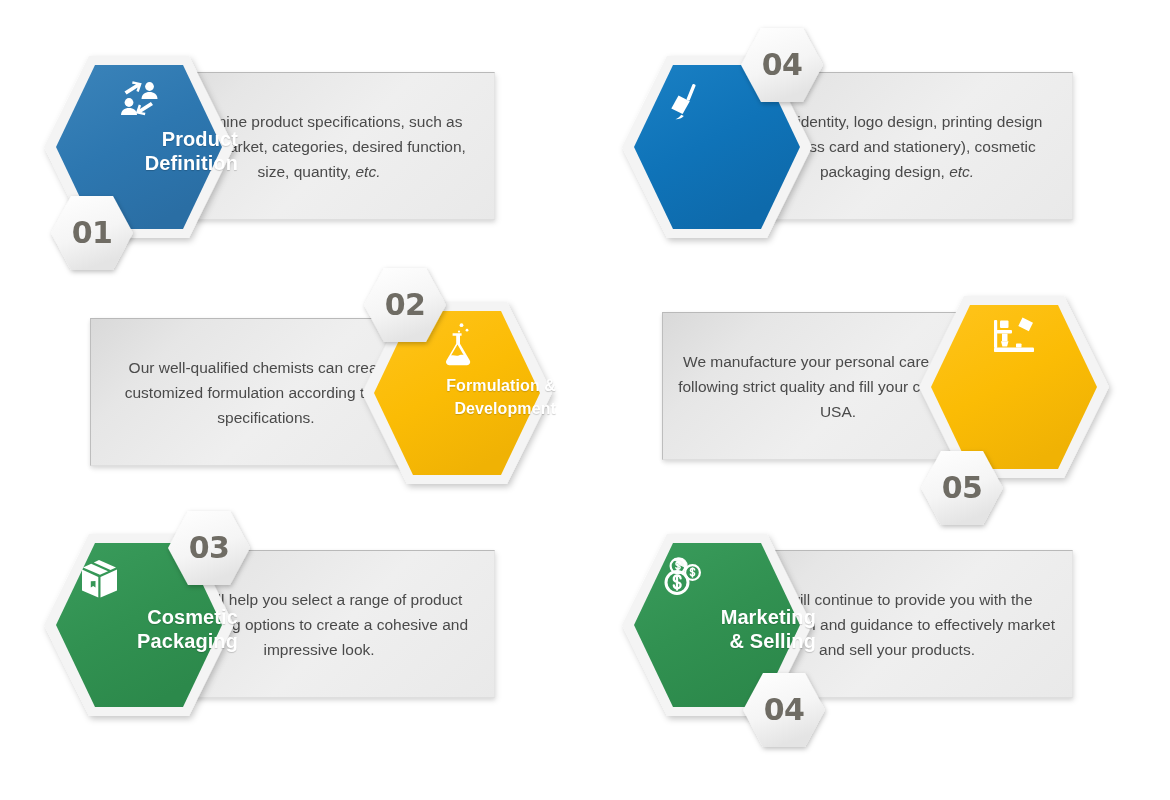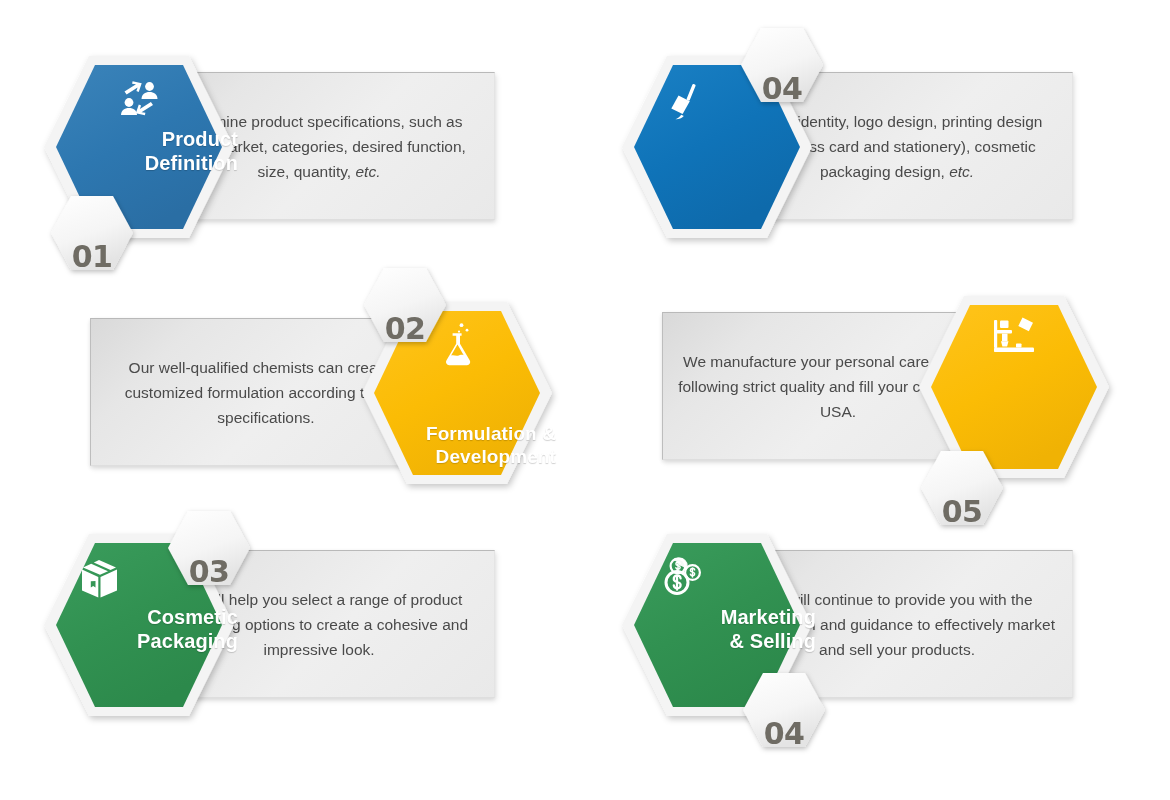--- a/index.html
+++ b/index.html
@@ -47,21 +47,21 @@
     left:0;right:0;
     text-align:right;
     color:#ffffff;
     font-weight:bold;
     font-size:20px;
     line-height:24px;
     letter-spacing:.1px;
     text-shadow:0 1px 1px rgba(0,0,0,.18);
     pointer-events:none;
   }
-  .hex-label.small{font-size:19px;line-height:23px;margin-top:48px;}
+  .hex-label.small{font-size:16px;line-height:23px;}
 
   .hex-icon{
     position:absolute;
     left:0;right:0;
     display:flex;justify-content:center;align-items:center;
     pointer-events:none;
   }
   .hex-icon svg{display:block;}
 
   
@@ -71,21 +71,20 @@
     position:absolute;
     left:0;right:0;top:50%;
     transform:translateY(-52%);
     text-align:center;
     font-family:"DejaVu Sans", sans-serif;
     font-weight:bold;
     font-size:30px;
     letter-spacing:-.5px;
     color:#6f6c64;
     pointer-events:none;
-    margin-top:24px;
   }
 </style>
 </head>
 <body>
 
 <div class="canvas">
 
   <div class="step">
 
     <div class="panel" style="left:143px;top:72px;width:352px;height:148px;">

